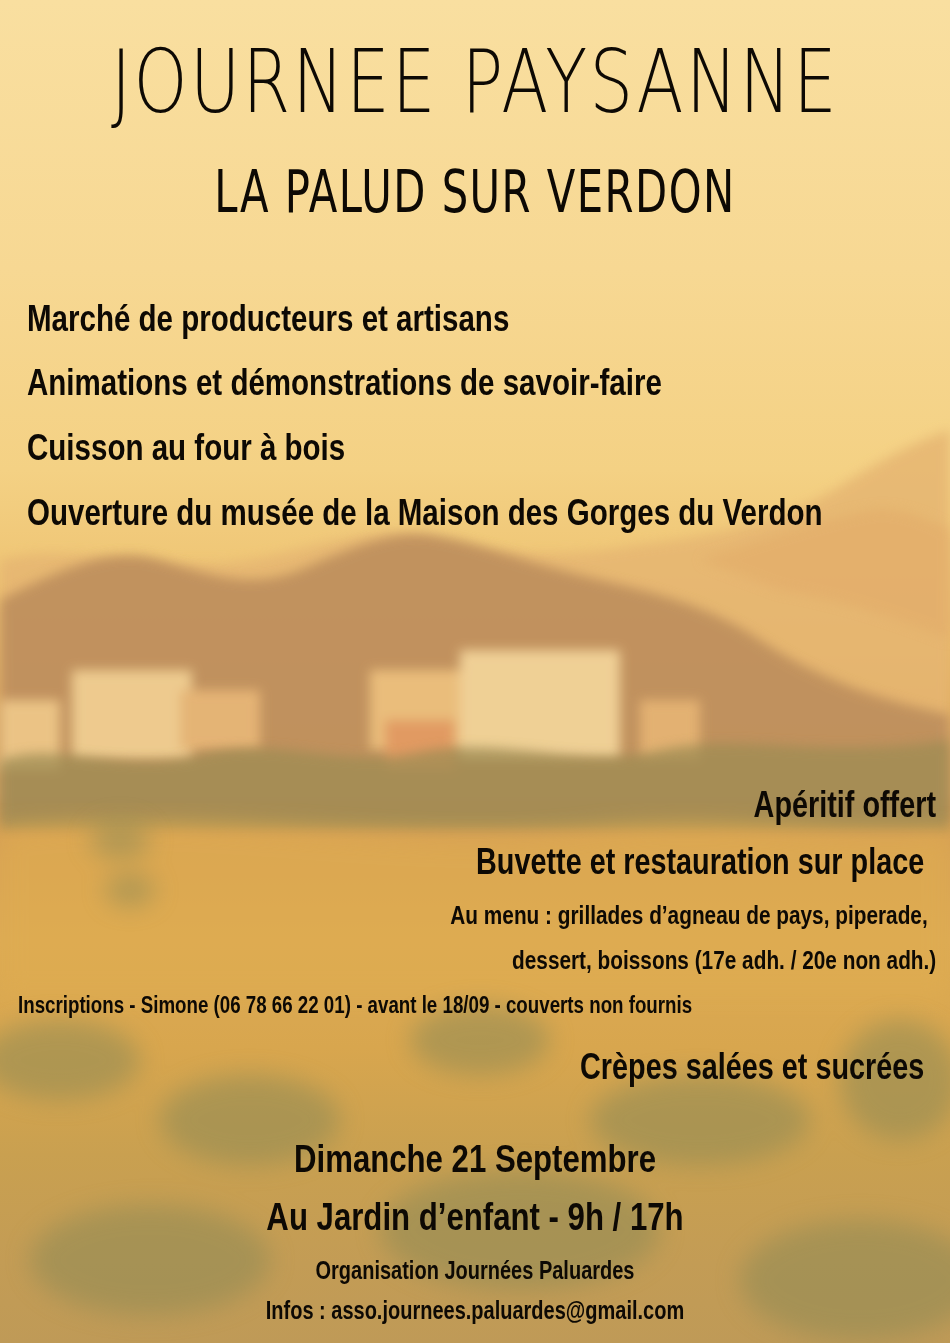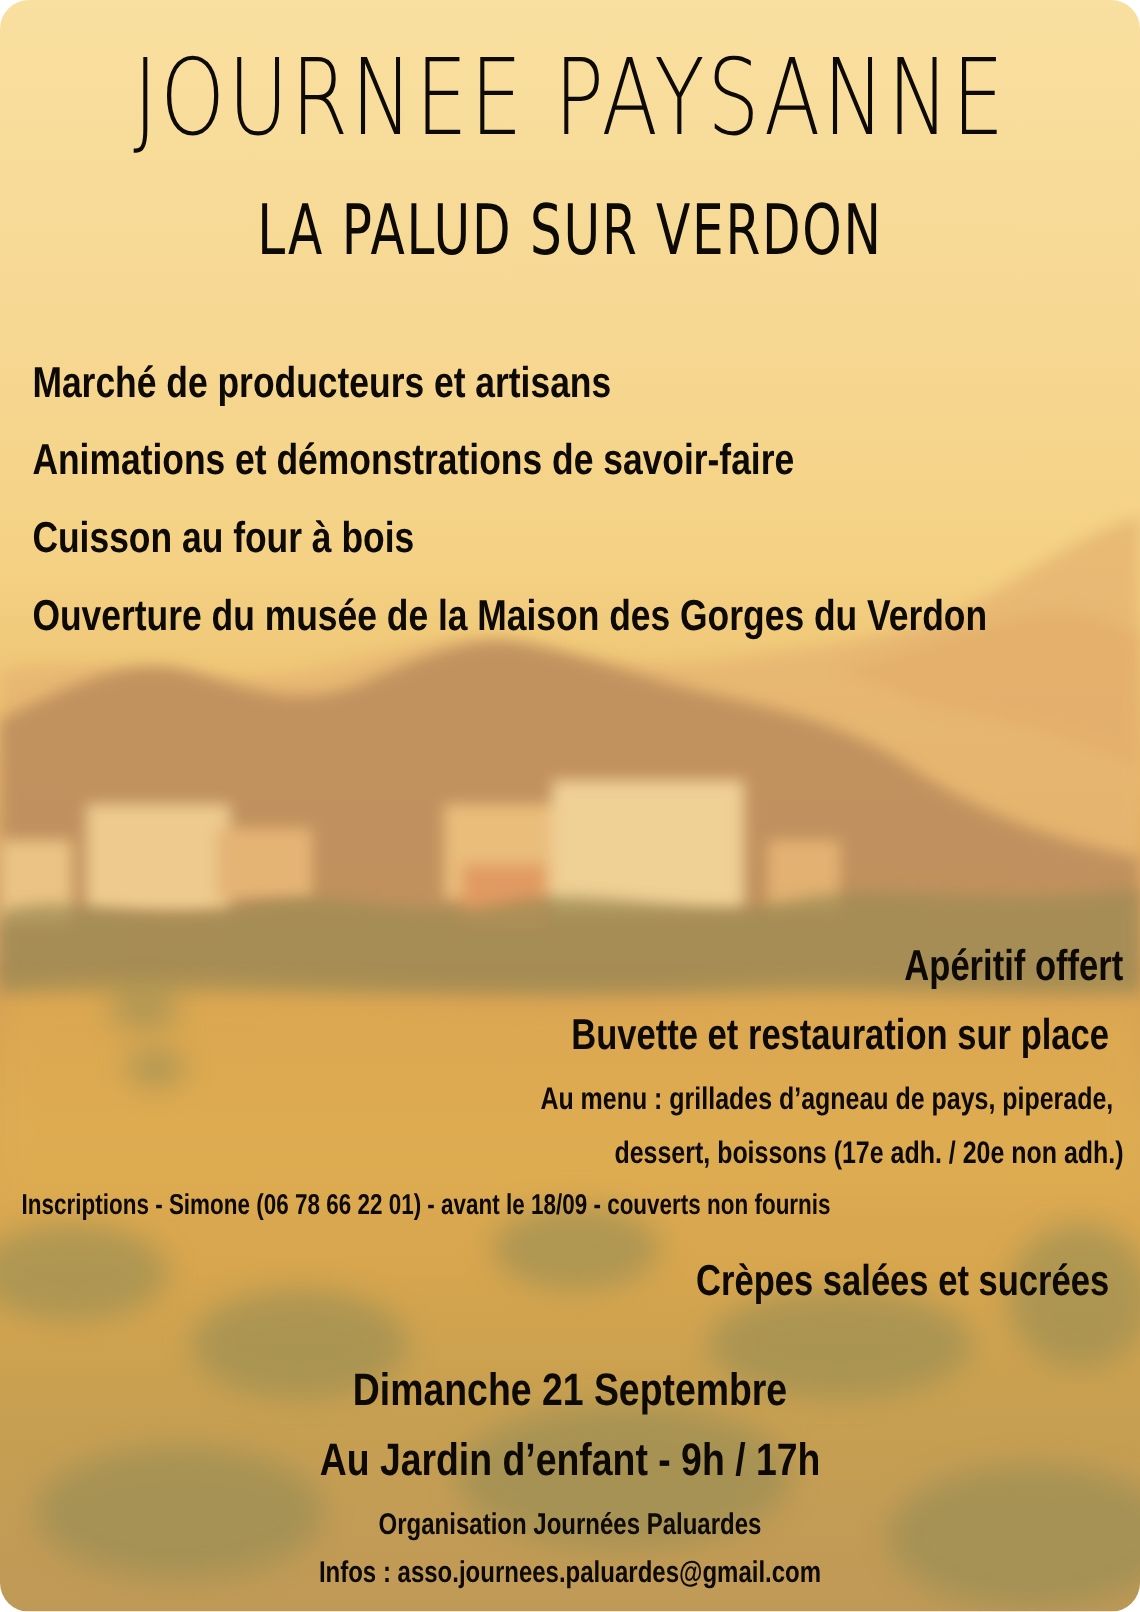--- a/index.html
+++ b/index.html
@@ -1,18 +1,18 @@
 <!DOCTYPE html>
 <html><head>
 <meta charset="utf-8">
 <style>
   html, body { margin: 0; padding: 0; }
   body { width: 950px; height: 1343px; overflow: hidden; position: relative; font-family: "Liberation Sans", sans-serif; }
   .poster { position: absolute; left: 0; top: 0; width: 950px; height: 1343px; overflow: hidden;
-    background: linear-gradient(180deg, #f9dfa0 0%, #f7d893 20%, #f4d184 35%, #efc676 42%, #e8b868 48%, #d9a35a 56%, #d6a055 62%, #dcaa55 70%, #d8a64e 78%, #c9a050 86%, #c39c55 94%, #bf9a57 100%); border-radius: 24px; }
+    background: linear-gradient(180deg, #f9dfa0 0%, #f7d893 20%, #f4d184 35%, #efc676 42%, #e8b868 48%, #d9a35a 56%, #d6a055 62%, #dcaa55 70%, #d8a64e 78%, #c9a050 86%, #c39c55 94%, #bf9a57 100%); }
   .bg-svg { position: absolute; left: 0; top: 0; width: 950px; height: 1343px; }
   .txt { position: absolute; color: #0d0904; white-space: nowrap; }
   .title { left: 0; width: 950px; text-align: center; top: 30px; font-family: "DejaVu Sans", sans-serif; font-weight: 200; font-size: 88px; letter-spacing: 3px; transform: scaleX(0.78); transform-origin: center; font-stretch: condensed; }
   .subtitle { left: 0; width: 950px; text-align: center; top: 158px; font-family: "DejaVu Sans", sans-serif; font-size: 58px; letter-spacing: 2px; transform: scaleX(0.72); transform-origin: center; }
   .feat { left: 27px; font-family: "Liberation Sans Narrow", "Liberation Sans", sans-serif; font-weight: bold; font-size: 36px; transform: scaleX(0.82); transform-origin: left; }
   .right { right: 14px; text-align: right; font-weight: bold; transform-origin: right; }
   .center { left: 0; width: 950px; text-align: center; font-weight: bold; }
 </style>
 </head>
 <body>

